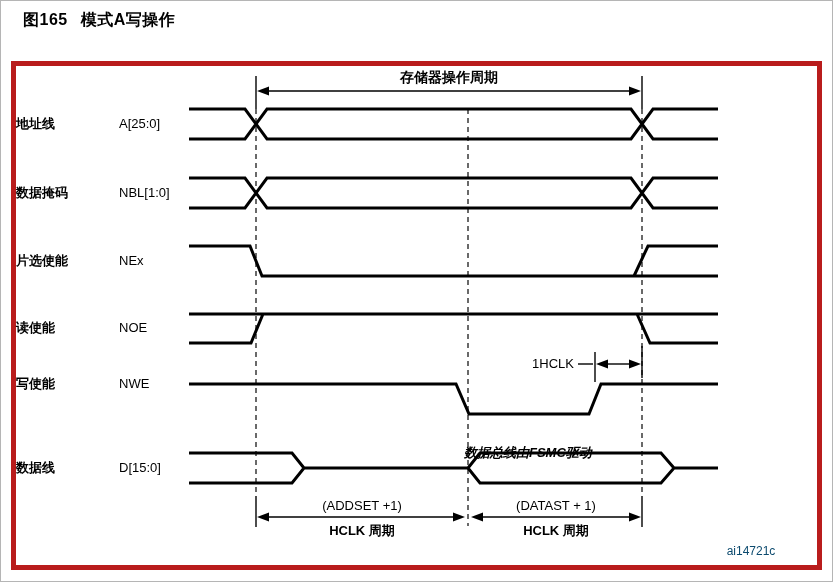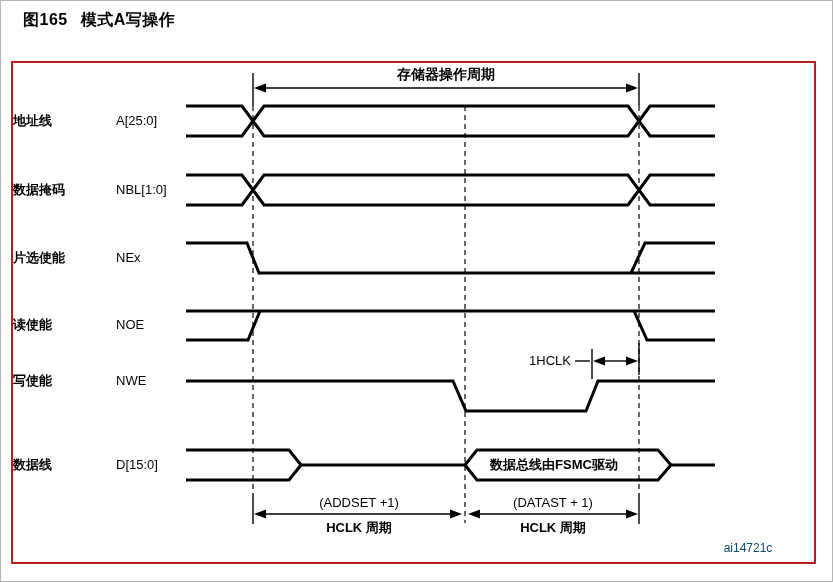--- a/index.html
+++ b/index.html
@@ -8,29 +8,29 @@
     font-family:"Liberation Sans","DejaVu Sans",sans-serif;
     color:#000;box-sizing:border-box;border:1px solid #b5b5b5;overflow:hidden;
   }
   .fig-title{
     position:absolute;left:22px;top:9px;font-size:16px;font-weight:bold;
     letter-spacing:0.5px;white-space:nowrap;
   }
   .fig-title .num{margin-right:13px;}
   .frame{
     position:absolute;left:10px;top:60px;width:801px;height:499px;
-    border:2px solid #b91c1c;background:#fff;
+    border:5px solid #b91c1c;background:#fff;
   }
   .frame svg{position:absolute;left:0;top:0;}
   .lbl{position:absolute;font-size:13px;line-height:16px;white-space:nowrap;}
   .cjk{font-weight:bold;}
   .grp{left:0;width:97px;}
   .sig{left:103px;width:70px;}
   .top-span{left:348px;top:3px;width:170px;text-align:center;font-size:14px;}
-  .fsmc-note{left:448px;top:394px;width:186px;text-align:center;}
+  .fsmc-note{left:448px;top:379px;width:186px;text-align:left;font-style:italic;}
   .hclk1{left:458px;top:290px;width:100px;text-align:right;}
   .meas{width:170px;text-align:center;}
   .wm{left:690px;top:477px;width:90px;text-align:center;font-size:12px;color:#0c4a6e;}
   .wave{fill:none;stroke:#000;stroke-width:3;stroke-linejoin:miter;}
   .thin{fill:none;stroke:#000;stroke-width:1.4;}
   .dash{fill:none;stroke:#1a1a1a;stroke-width:1.3;stroke-dasharray:5 4;}
   .head{fill:#000;stroke:none;}
 </style>
 </head>
 <body>

